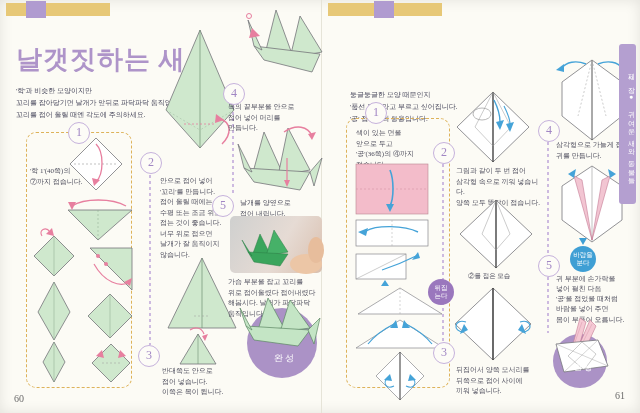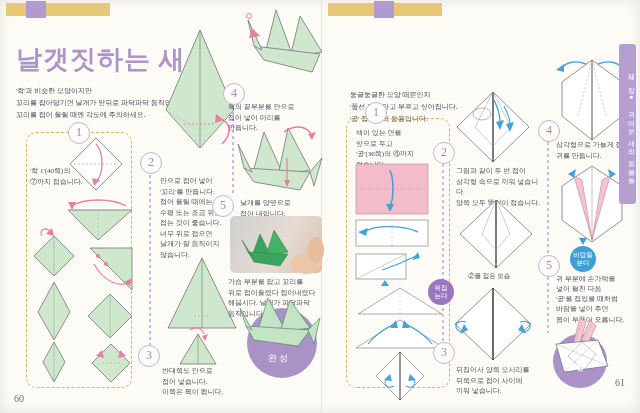--- a/index.html
+++ b/index.html
@@ -17,21 +17,21 @@
   .num   { position:absolute; width:20px; height:20px; border:1px solid #c6b2dc; border-radius:50%;
            background:#fdfcf7; color:#a186c4; font-size:12px; text-align:center; line-height:19px; z-index:3; }
   .stext { position:absolute; font-size:7px; line-height:1.5; color:#4d4d5c; white-space:pre-line; z-index:2; }
   .conn  { position:absolute; width:2px; background-image:repeating-linear-gradient(#cdbae0 0 3px, transparent 3px 6px); z-index:0; }
   .dashbox { position:absolute; border:1.5px dashed #ddb259; border-radius:10px; z-index:1; }
   .badge { position:absolute; width:26px; height:26px; border-radius:50%; color:#fff; font-size:6.5px; line-height:1.25;
            display:flex; align-items:center; justify-content:center; text-align:center; white-space:pre-line; z-index:4; }
   .badge.flip { background:#9a77bd; }
   .badge.blow { background:#3f9fd4; }
   .complete { position:absolute; border-radius:50%; background:#ab92c6; z-index:1; }
-  .complete-label { position:absolute; color:#fff; font-size:9px; letter-spacing:2px; z-index:5; text-align:left; }
+  .complete-label { position:absolute; color:#fff; font-size:9px; letter-spacing:2px; z-index:5; text-align:right; }
   .caption { position:absolute; font-size:6.5px; color:#4d4d5c; z-index:2; }
   .photo { position:absolute; border-radius:5px; overflow:hidden; z-index:2;
            background:linear-gradient(120deg,#cfd0cf,#e6dbd4 55%,#d9bfae); }
   .tab   { position:absolute; background:#b49fd0; border-radius:3px; color:#fff;
            writing-mode:vertical-rl; font-size:7px; letter-spacing:1.5px; text-align:center; padding:5px 0; z-index:4; }
   .pnum  { position:absolute; font-size:10px; color:#6b6b6b; }
   svg { position:absolute; z-index:2; overflow:visible; }
 </style>
 </head>
 <body>
@@ -338,15 +338,15 @@
     <line x1="38" y1="30" x2="48" y2="10" stroke="#d898ac" stroke-width="0.5"></line>
     <polygon points="12,30 54,26 64,52 20,58" fill="#ffffff" stroke="#77777c" stroke-width="0.8"></polygon>
     <polygon points="38,28 24,42 40,56 52,40" fill="none" stroke="#999" stroke-width="0.5"></polygon>
     <line x1="12" y1="30" x2="64" y2="52" stroke="#999" stroke-width="0.4"></line>
     <line x1="54" y1="26" x2="20" y2="58" stroke="#999" stroke-width="0.4"></line>
   </svg>
   <div class="complete-label" style="left:566px; top:362px; width:28px; font-size:8px;">완성</div>
 
   <div class="tab" style="left:619px; top:44px; width:17px; height:150px;">제2장 ● 귀여운 새와 동물들</div>
 
-  <div class="pnum" style="left:615px; top:377px;">61</div>
+  <div class="pnum" style="left:615px; top:390px;">61</div>
 
 </div>
 
 </body></html>

